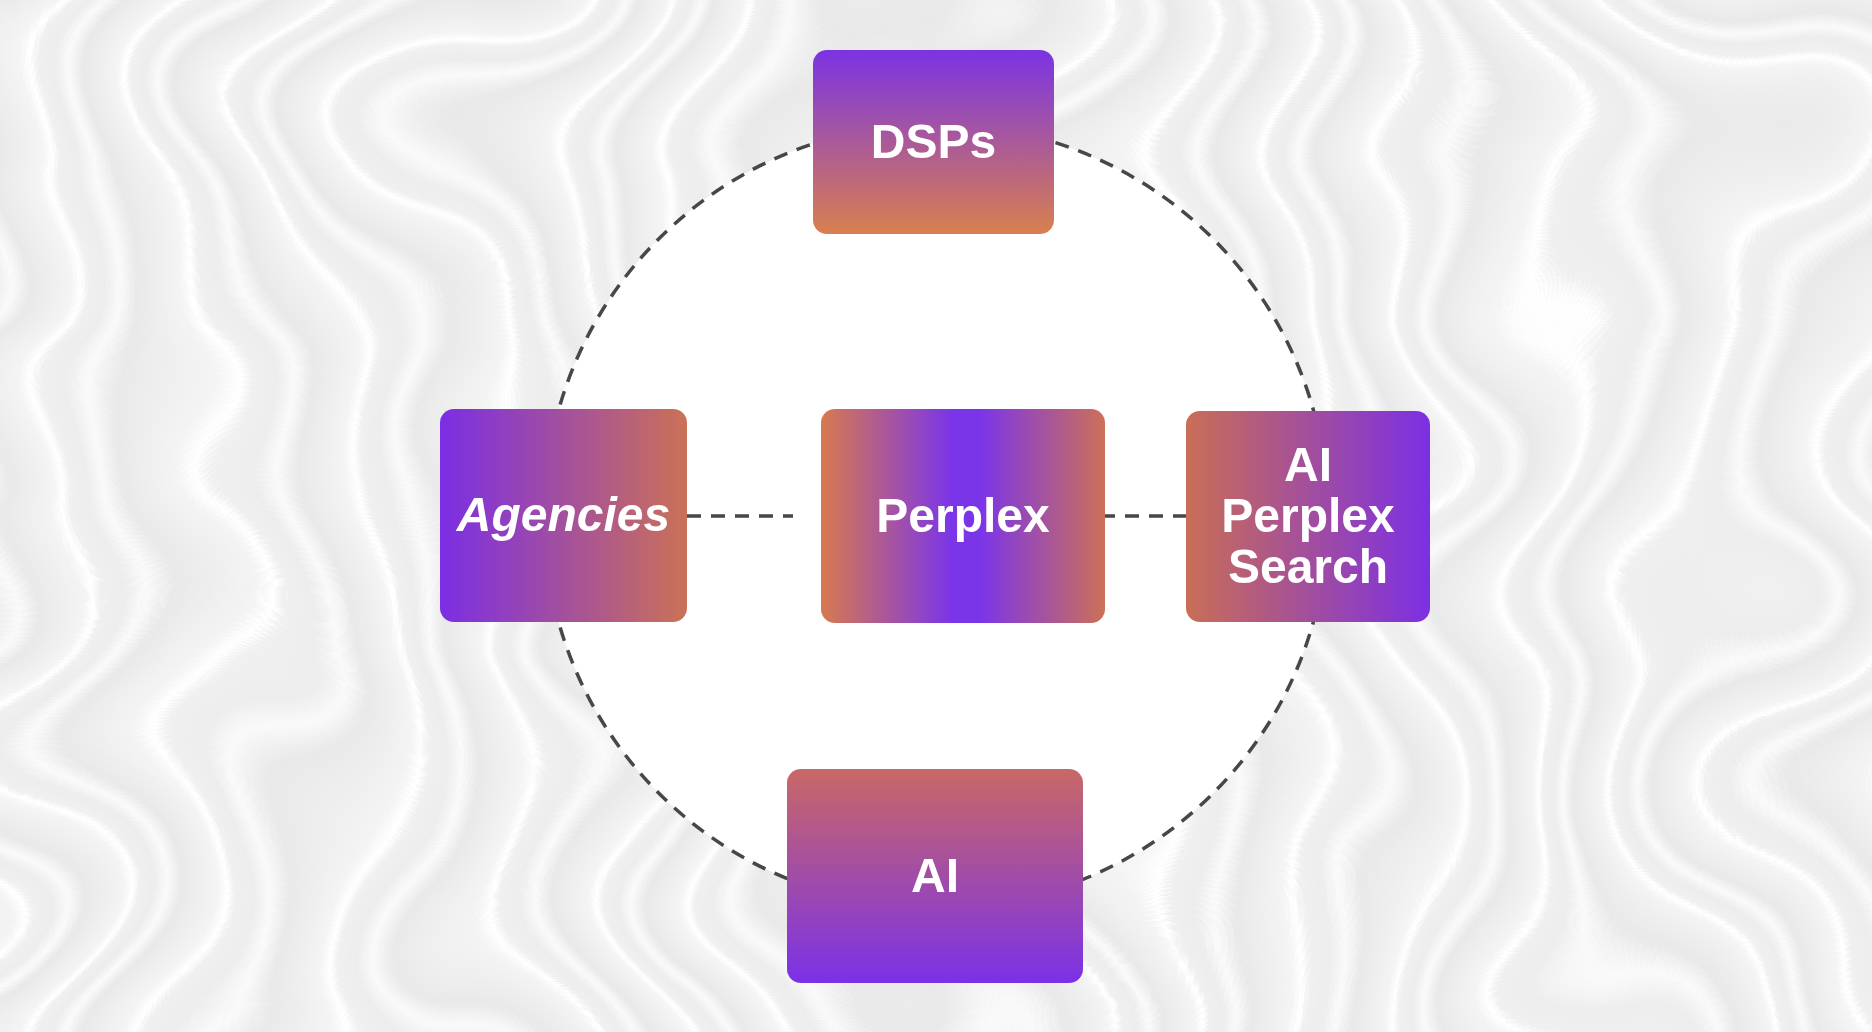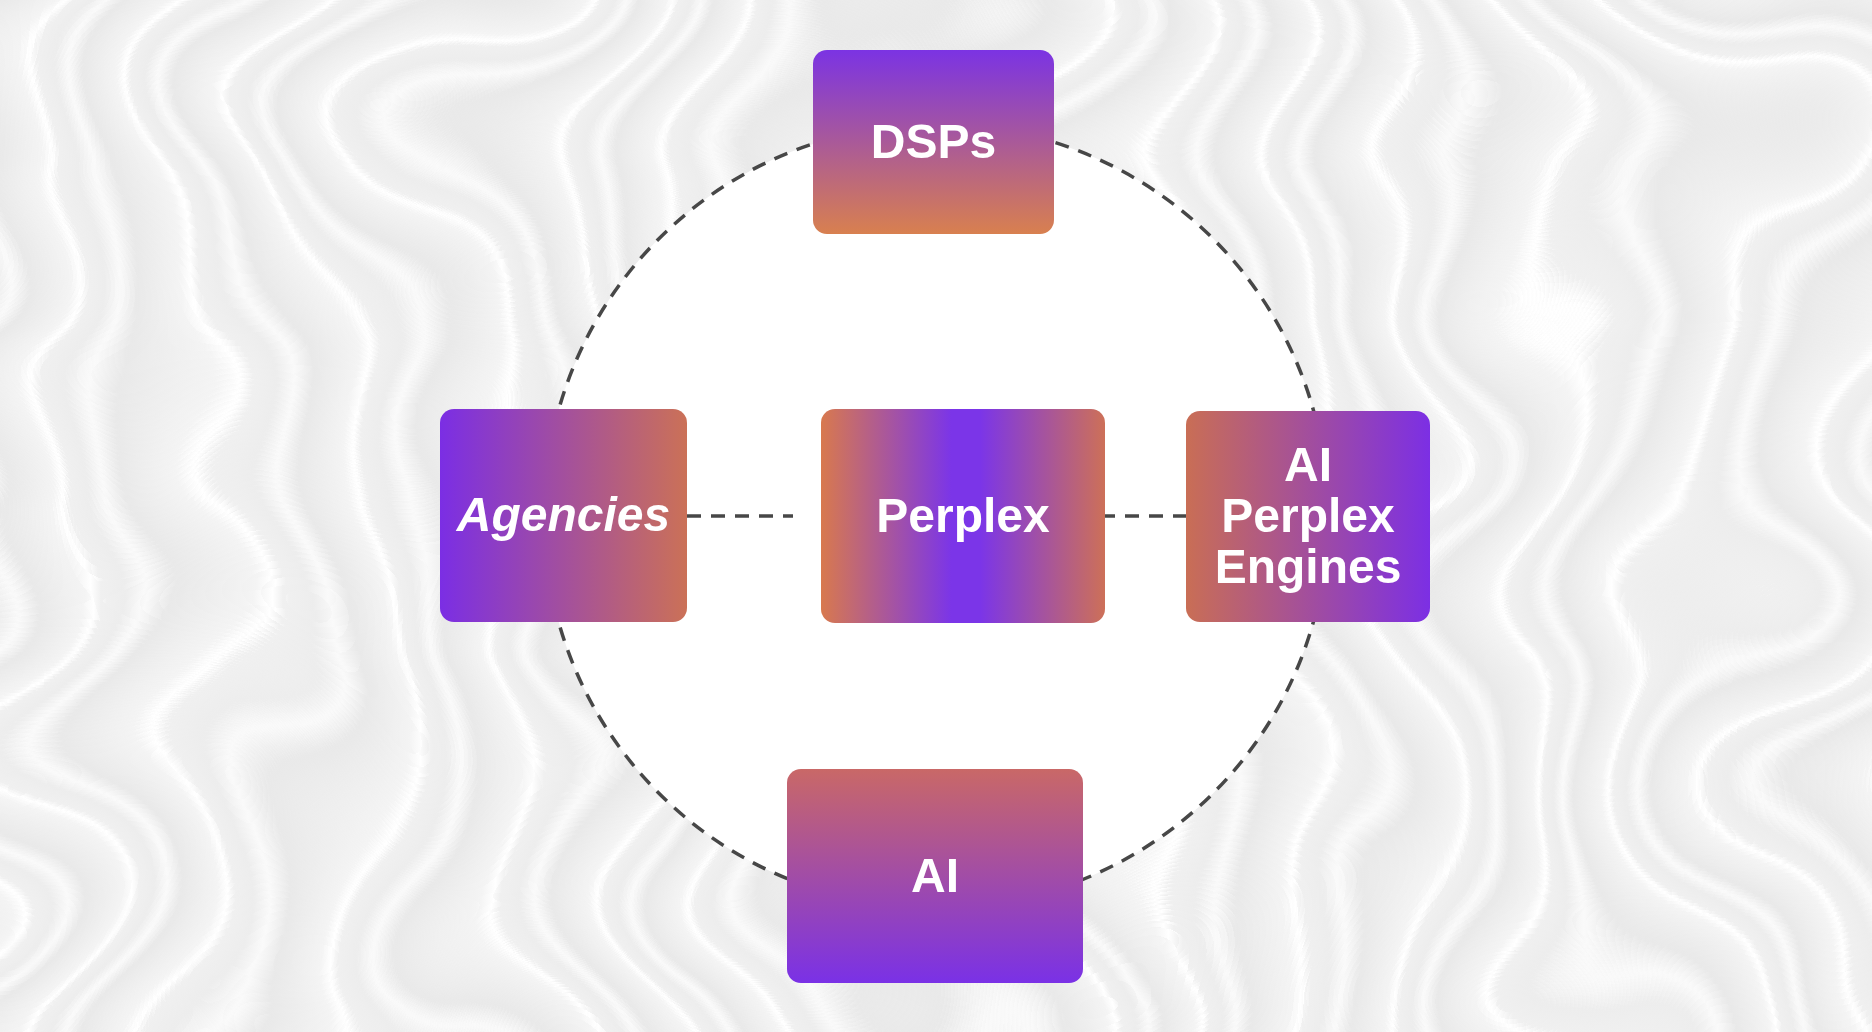--- a/index.html
+++ b/index.html
@@ -84,21 +84,21 @@
   <div class="node node-perplex-ads" style="background: linear-gradient(90deg, rgb(216, 121, 78) 0%, rgb(123, 53, 232) 46%, rgb(123, 53, 232) 56%, rgb(205, 112, 88) 100%); color: rgb(255, 255, 255); margin-left: 28px;">
     <div class="label">
       <span class="line">Perplex</span>
     </div>
   </div>
 
   <div class="node node-ai-search" style="background: linear-gradient(90deg, rgb(201, 110, 85) 0%, rgb(124, 47, 228) 100%); color: rgb(255, 255, 255);">
     <div class="label">
       <span class="line">AI</span>
       <span class="line">Perplex</span>
-      <span class="line">Engines</span>
+      <span class="line">Search</span>
     </div>
   </div>
 
   <div class="node node-ai-companions" style="background: linear-gradient(rgb(201, 104, 103) 0%, rgb(122, 49, 230) 100%); color: rgb(255, 255, 255);">
     <div class="label">
       <span class="line">AI</span>
     </div>
   </div>
 
 </div>

